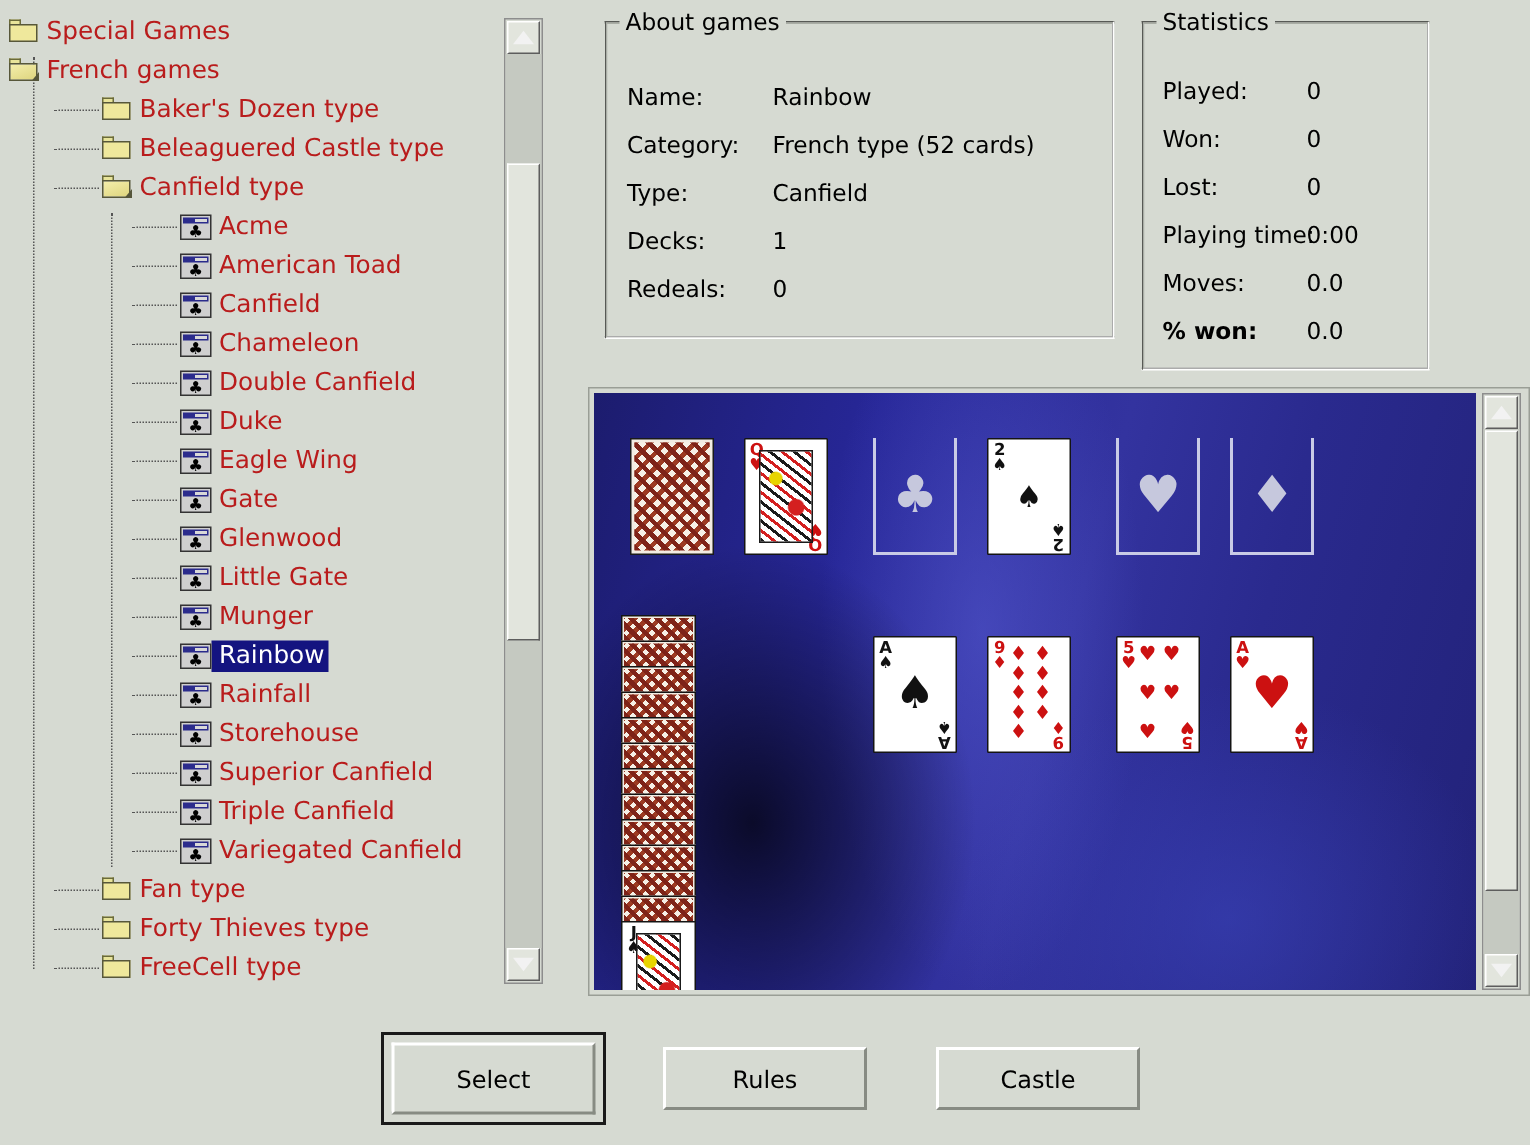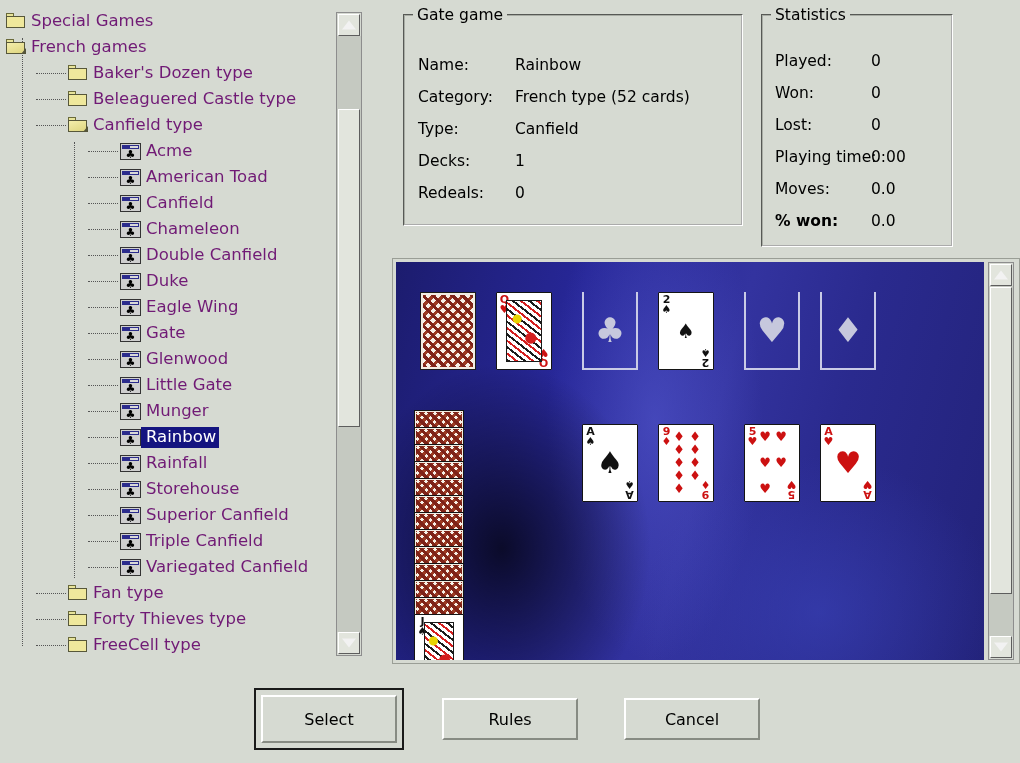--- a/index.html
+++ b/index.html
@@ -38,21 +38,21 @@
   .connector {
     display: inline-block;
     width: 30px; height: 1px;
     border-top: 1px dotted #555;
     margin-right: 2px;
     position: relative;
     top: 1px;
   }
   .tree-label {
     font-size: 16.5px;
-    color: #701a75;
+    color: #b91c1c;
     padding: 0 3px 1px 5px;
     line-height: 20px;
   }
   .tree-row.selected .tree-label {
     background: #191970;
     background: #141480;
     color: #ffffff;
   }
 
   
@@ -545,21 +545,21 @@
     <div class="arrow up">
         <i></i>
       </div>
     <div class="thumb" style="top:96px; height:318px;"></div>
     <div class="arrow down">
         <i></i>
       </div>
   </div>
 
   <div class="groupbox" style="left:403px; top:14px; width:340px; height:212px;">
-    <div class="legend">Gate game</div>
+    <div class="legend">About games</div>
     <div id="about-rows">
         <div class="kv" style="left: 13px; top: 40px;">Name:</div>
         <div class="kv" style="left: 110px; top: 40px;">Rainbow</div>
         <div class="kv" style="left: 13px; top: 72px;">Category:</div>
         <div class="kv" style="left: 110px; top: 72px;">French type (52 cards)</div>
         <div class="kv" style="left: 13px; top: 104px;">Type:</div>
         <div class="kv" style="left: 110px; top: 104px;">Canfield</div>
         <div class="kv" style="left: 13px; top: 136px;">Decks:</div>
         <div class="kv" style="left: 110px; top: 136px;">1</div>
         <div class="kv" style="left: 13px; top: 168px;">Redeals:</div>
@@ -700,15 +700,15 @@
         </div>
     </div>
   </div>
 
   <div class="btn-default-frame" style="left:254px; top:688px; width:150px; height:62px;">
     <div class="btn">Select</div>
   </div>
 
   <div class="btn" style="left:442px; top:698px; width:136px; height:42px;">Rules</div>
 
-  <div class="btn" style="left:624px; top:698px; width:136px; height:42px;">Cancel</div>
+  <div class="btn" style="left:624px; top:698px; width:136px; height:42px;">Castle</div>
 
 </div>
 
 </body></html>

